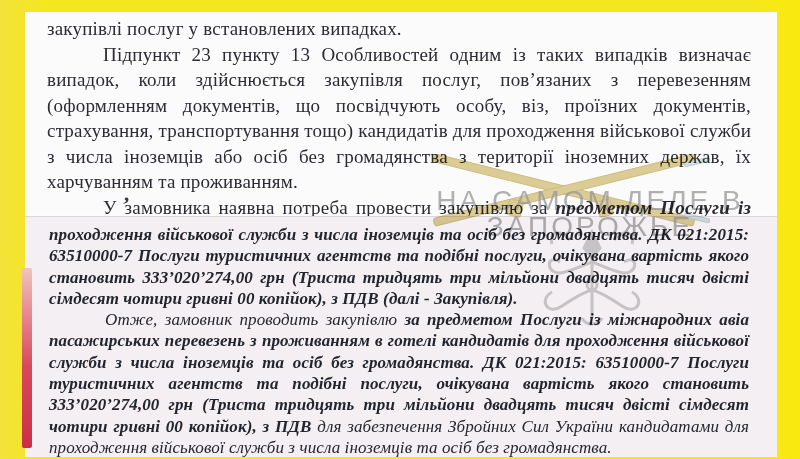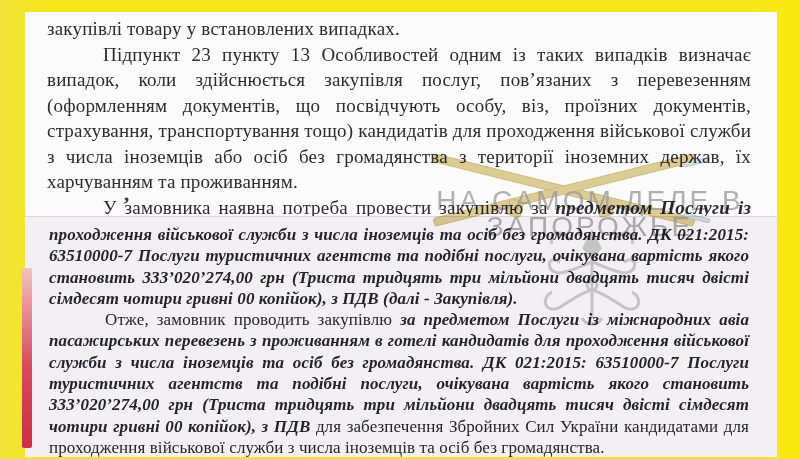--- a/index.html
+++ b/index.html
@@ -21,21 +21,21 @@
   .block2{
     position:absolute;left:0;top:204px;width:752px;height:241px;
     padding:7px 28px 0 24px;background:#f3eff2;
     border-top:1px solid #dcd6da;
     font-size:17px;line-height:21.3px;color:#23252e;letter-spacing:0.1px;
   }
   .text-block p{margin:0;}
   .indent{text-indent:56px;}
   .seg-regular{font-style:normal;font-weight:400;}
   .seg-bold{font-style:normal;font-weight:400;}
-  .seg-italic{font-weight:400;}
+  .seg-italic{font-style:italic;font-weight:400;}
   .seg-bolditalic{font-style:italic;font-weight:700;}
   .artifact-mark{
     position:absolute;left:97px;top:180px;font-size:22px;color:#3a3a42;
     transform:rotate(8deg);font-weight:700;
   }
   .scan-red-strip{
     position:absolute;left:22px;top:268px;width:10px;height:180px;
     background:linear-gradient(180deg,#f0c3bd 0%,#e58a92 25%,#d64a5d 55%,#cb2f47 100%);
     border-radius:2px;
   }
@@ -53,21 +53,21 @@
   .ornament{position:absolute;left:0;top:0;opacity:0.42;}
 </style>
 </head>
 <body>
 
 <div class="canvas">
 
   <div class="paper">
 
     <div class="text-block block1">
-      <p><span class="seg-regular">закупівлі товару у встановлених випадках.</span></p>
+      <p><span class="seg-regular">закупівлі послуг у встановлених випадках.</span></p>
       <p class="indent"><span class="seg-regular">Підпункт 23 пункту 13 Особливостей одним із таких випадків визначає випадок, коли здійснюється </span><span class="seg-bold">закупівля послуг, пов’язаних з перевезенням </span><span class="seg-regular">(оформленням документів, що посвідчують особу, віз, проїзних документів, страхування, транспортування тощо) </span><span class="seg-bold">кандидатів для проходження військової служби з числа іноземців або осіб без громадянства з території іноземних держав, </span><span class="seg-regular">їх харчуванням та </span><span class="seg-bold">проживанням.</span></p>
       <p class="indent"><span class="seg-regular">У замовника наявна потреба провести закупівлю за </span><span class="seg-bolditalic">предметом Послуги із міжнародних авіа пасажирських перевезень з проживанням в готелі кандидатів для</span></p>
     </div>
 
     <div class="text-block block2">
       <p><span class="seg-bolditalic">проходження військової служби з числа іноземців та осіб без громадянства. ДК 021:2015: 63510000-7 Послуги туристичних агентств та подібні послуги, очікувана вартість якого становить 333’020’274,00 грн (Триста тридцять три мільйони двадцять тисяч двісті сімдесят чотири гривні 00 копійок), з ПДВ (далі -  Закупівля).</span></p>
       <p class="indent"><span class="seg-italic">Отже, замовник проводить закупівлю </span><span class="seg-bolditalic">за предметом Послуги із міжнародних авіа пасажирських перевезень з проживанням в готелі кандидатів для проходження військової служби з числа іноземців та осіб без громадянства. ДК 021:2015: 63510000-7 Послуги туристичних агентств та подібні послуги, очікувана вартість якого становить 333’020’274,00 грн (Триста тридцять три мільйони двадцять тисяч двісті сімдесят чотири гривні 00 копійок), з ПДВ </span><span class="seg-italic">для забезпечення Збройних Сил України кандидатами для проходження військової служби з числа іноземців та осіб без громадянства.</span></p>
     </div>
 
     <span class="artifact-mark">’</span>

